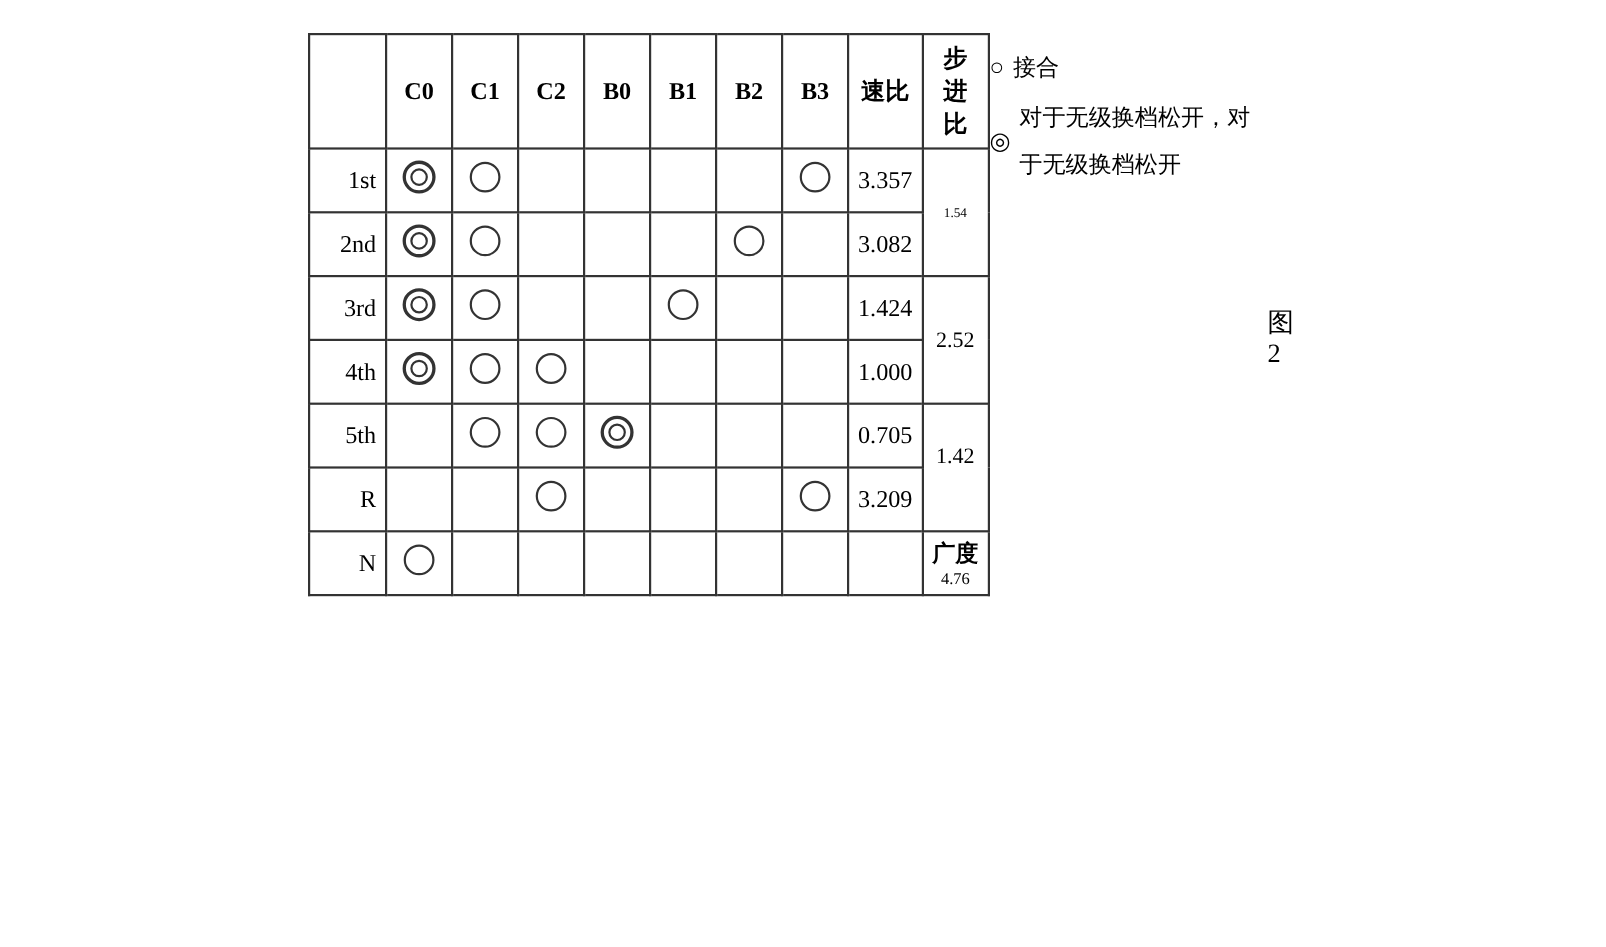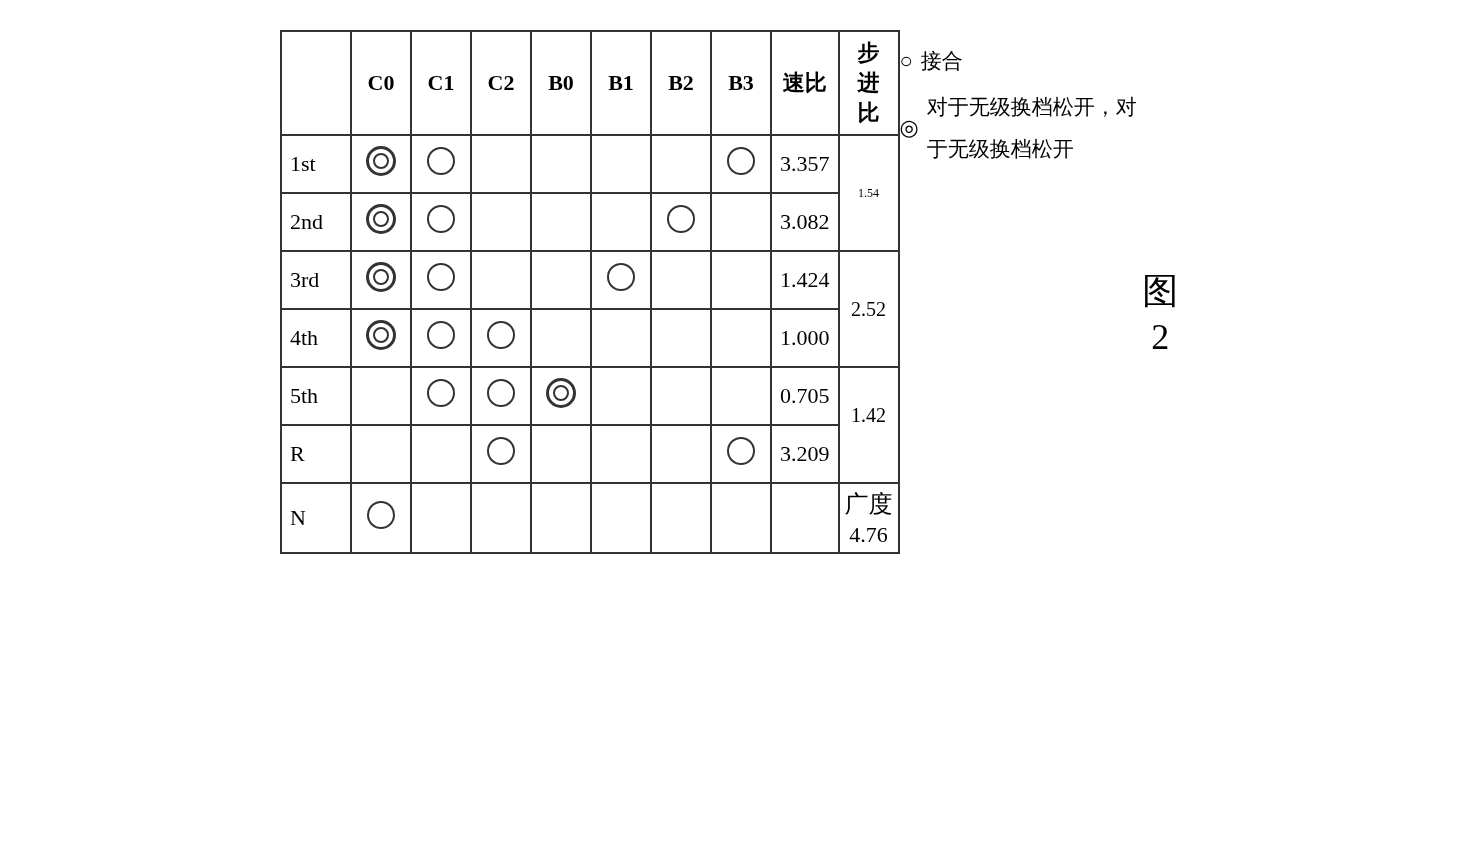--- a/index.html
+++ b/index.html
@@ -33,21 +33,21 @@
       vertical-align: middle;
       padding: 6px 8px;
       min-width: 60px;
       height: 58px;
     }
     th {
       font-weight: bold;
     }
     .row-label {
       font-size: 22px;
-      text-align: left;
+      text-align: right;
     }
     
     .circle-open {
       display: inline-block;
       width: 28px;
       height: 28px;
       border-radius: 50%;
       border: 2px solid #333;
       background: transparent;
     }
@@ -77,22 +77,21 @@
       font-size: 21px;
       line-height: 2;
     }
     .legend-item {
       display: flex;
       align-items: center;
       gap: 8px;
       margin-bottom: 4px;
     }
     .fig-caption {
-      font-size: 36px;
-      text-align: center;
+      font-size: 24px;
       margin-top: 20px;
       font-weight: normal;
     }
   </style>
 </head>
 <body>
 
 <div class="page-container">
   <div class="table-wrapper">
     <table class="main-table">
@@ -193,22 +192,22 @@
           <td class="row-label">N</td>
           <td><span class="circle-open"></span></td>
           <td></td>
           <td></td>
           <td></td>
           <td></td>
           <td></td>
           <td></td>
           <td></td>
           <td style="vertical-align:middle; font-size:19px; padding:4px;">
-            <div style="font-size:24px; font-weight:normal; margin-bottom:2px;">广度</div>
-            <div style="font-size:22px;">4.76</div>
+            <div style="font-size:21px; font-weight:bold; margin-bottom:2px;">广度</div>
+            <div style="font-size:15px;">4.76</div>
           </td>
         </tr>
       </tbody>
     </table>
   </div>
 
   <div class="legend">
     <div class="legend-item">
       <span style="font-size:22px; line-height:1;">○</span>
       <span style="font-size:21px;">接合</span>

